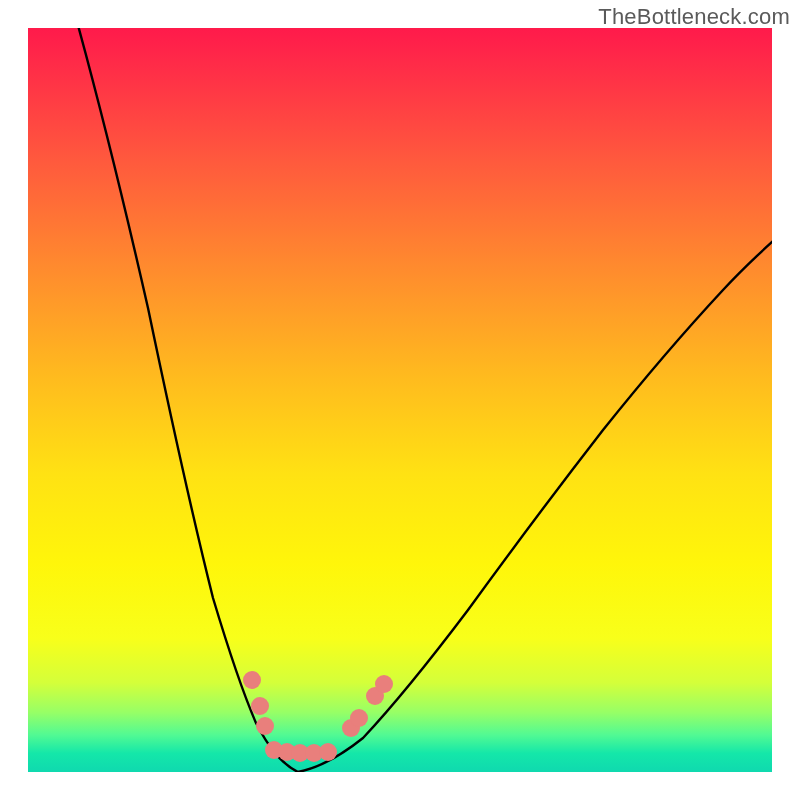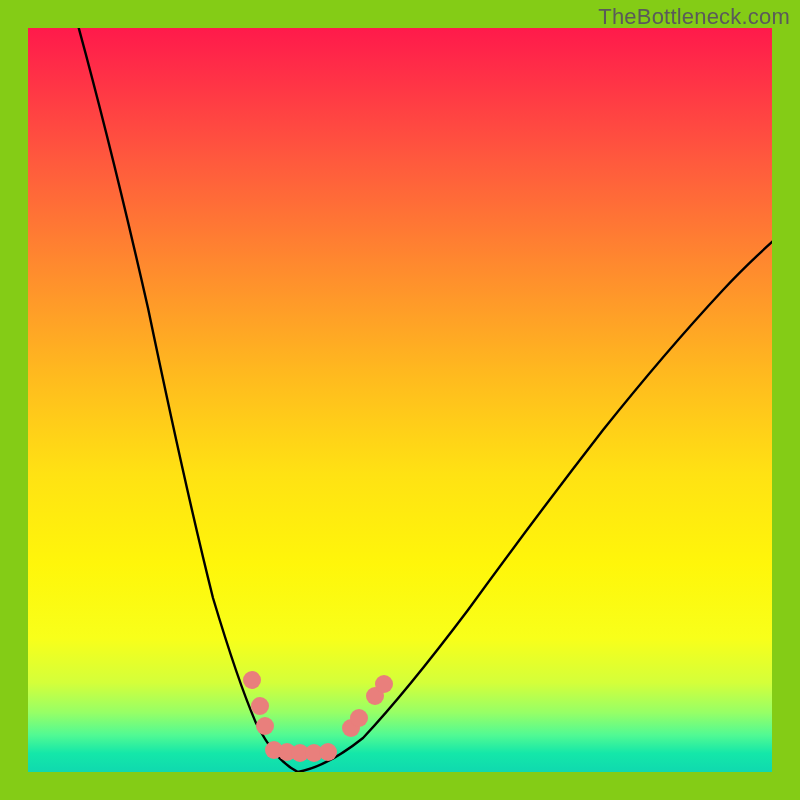--- a/index.html
+++ b/index.html
@@ -10,21 +10,21 @@
     background: #000;
     overflow: hidden;
     font-family: Arial, Helvetica, sans-serif;
   }
   .frame {
     position: absolute;
     left: 0;
     top: 0;
     width: 800px;
     height: 800px;
-    background: #84cc16;
+    background: #ffffff;
   }
   .plot-area {
     position: absolute;
     left: 28px;
     top: 28px;
     width: 744px;
     height: 744px;
     overflow: hidden;
   }
   .gradient {

